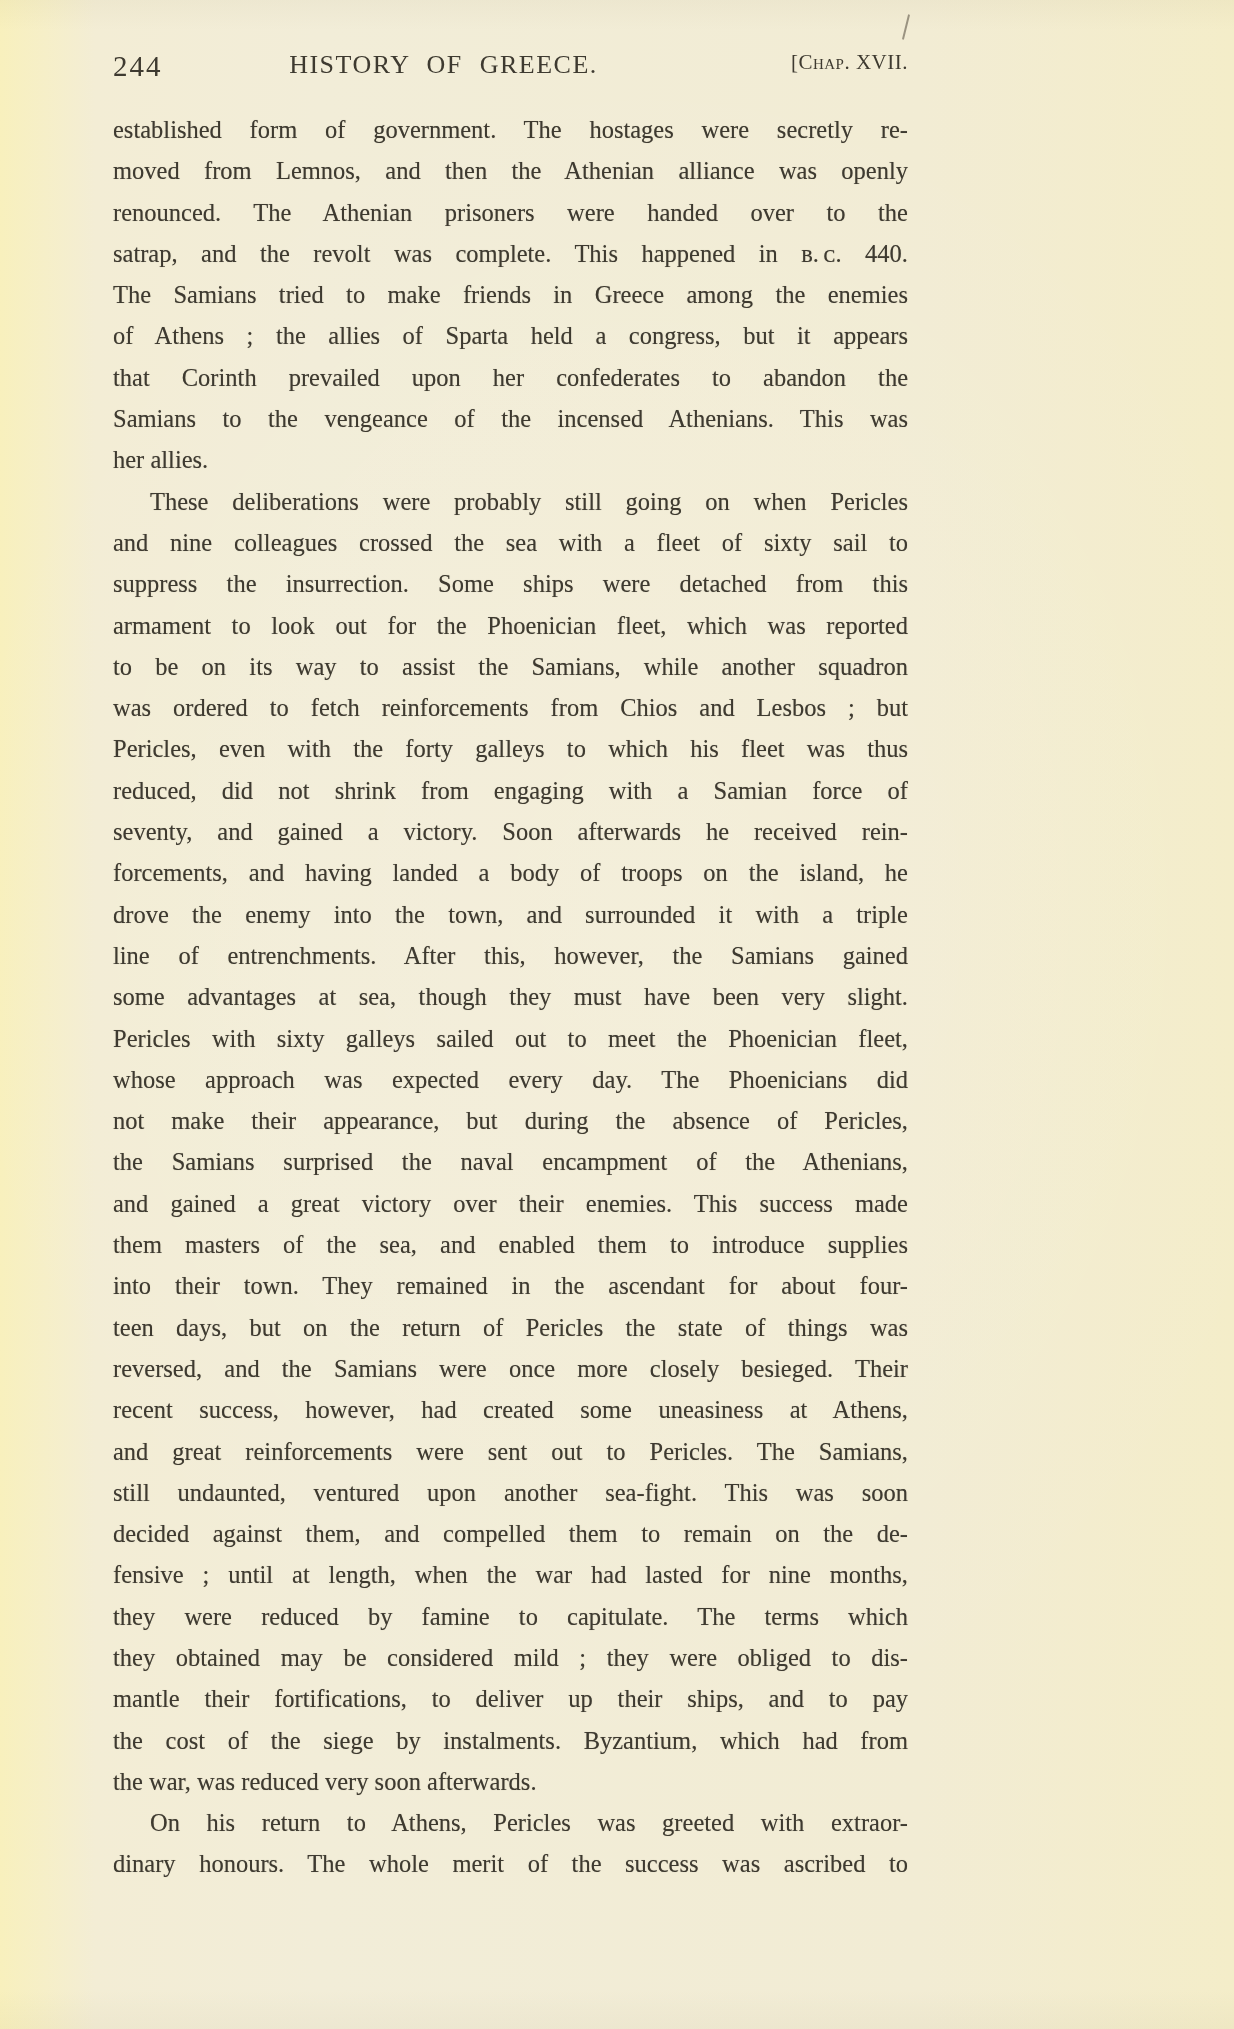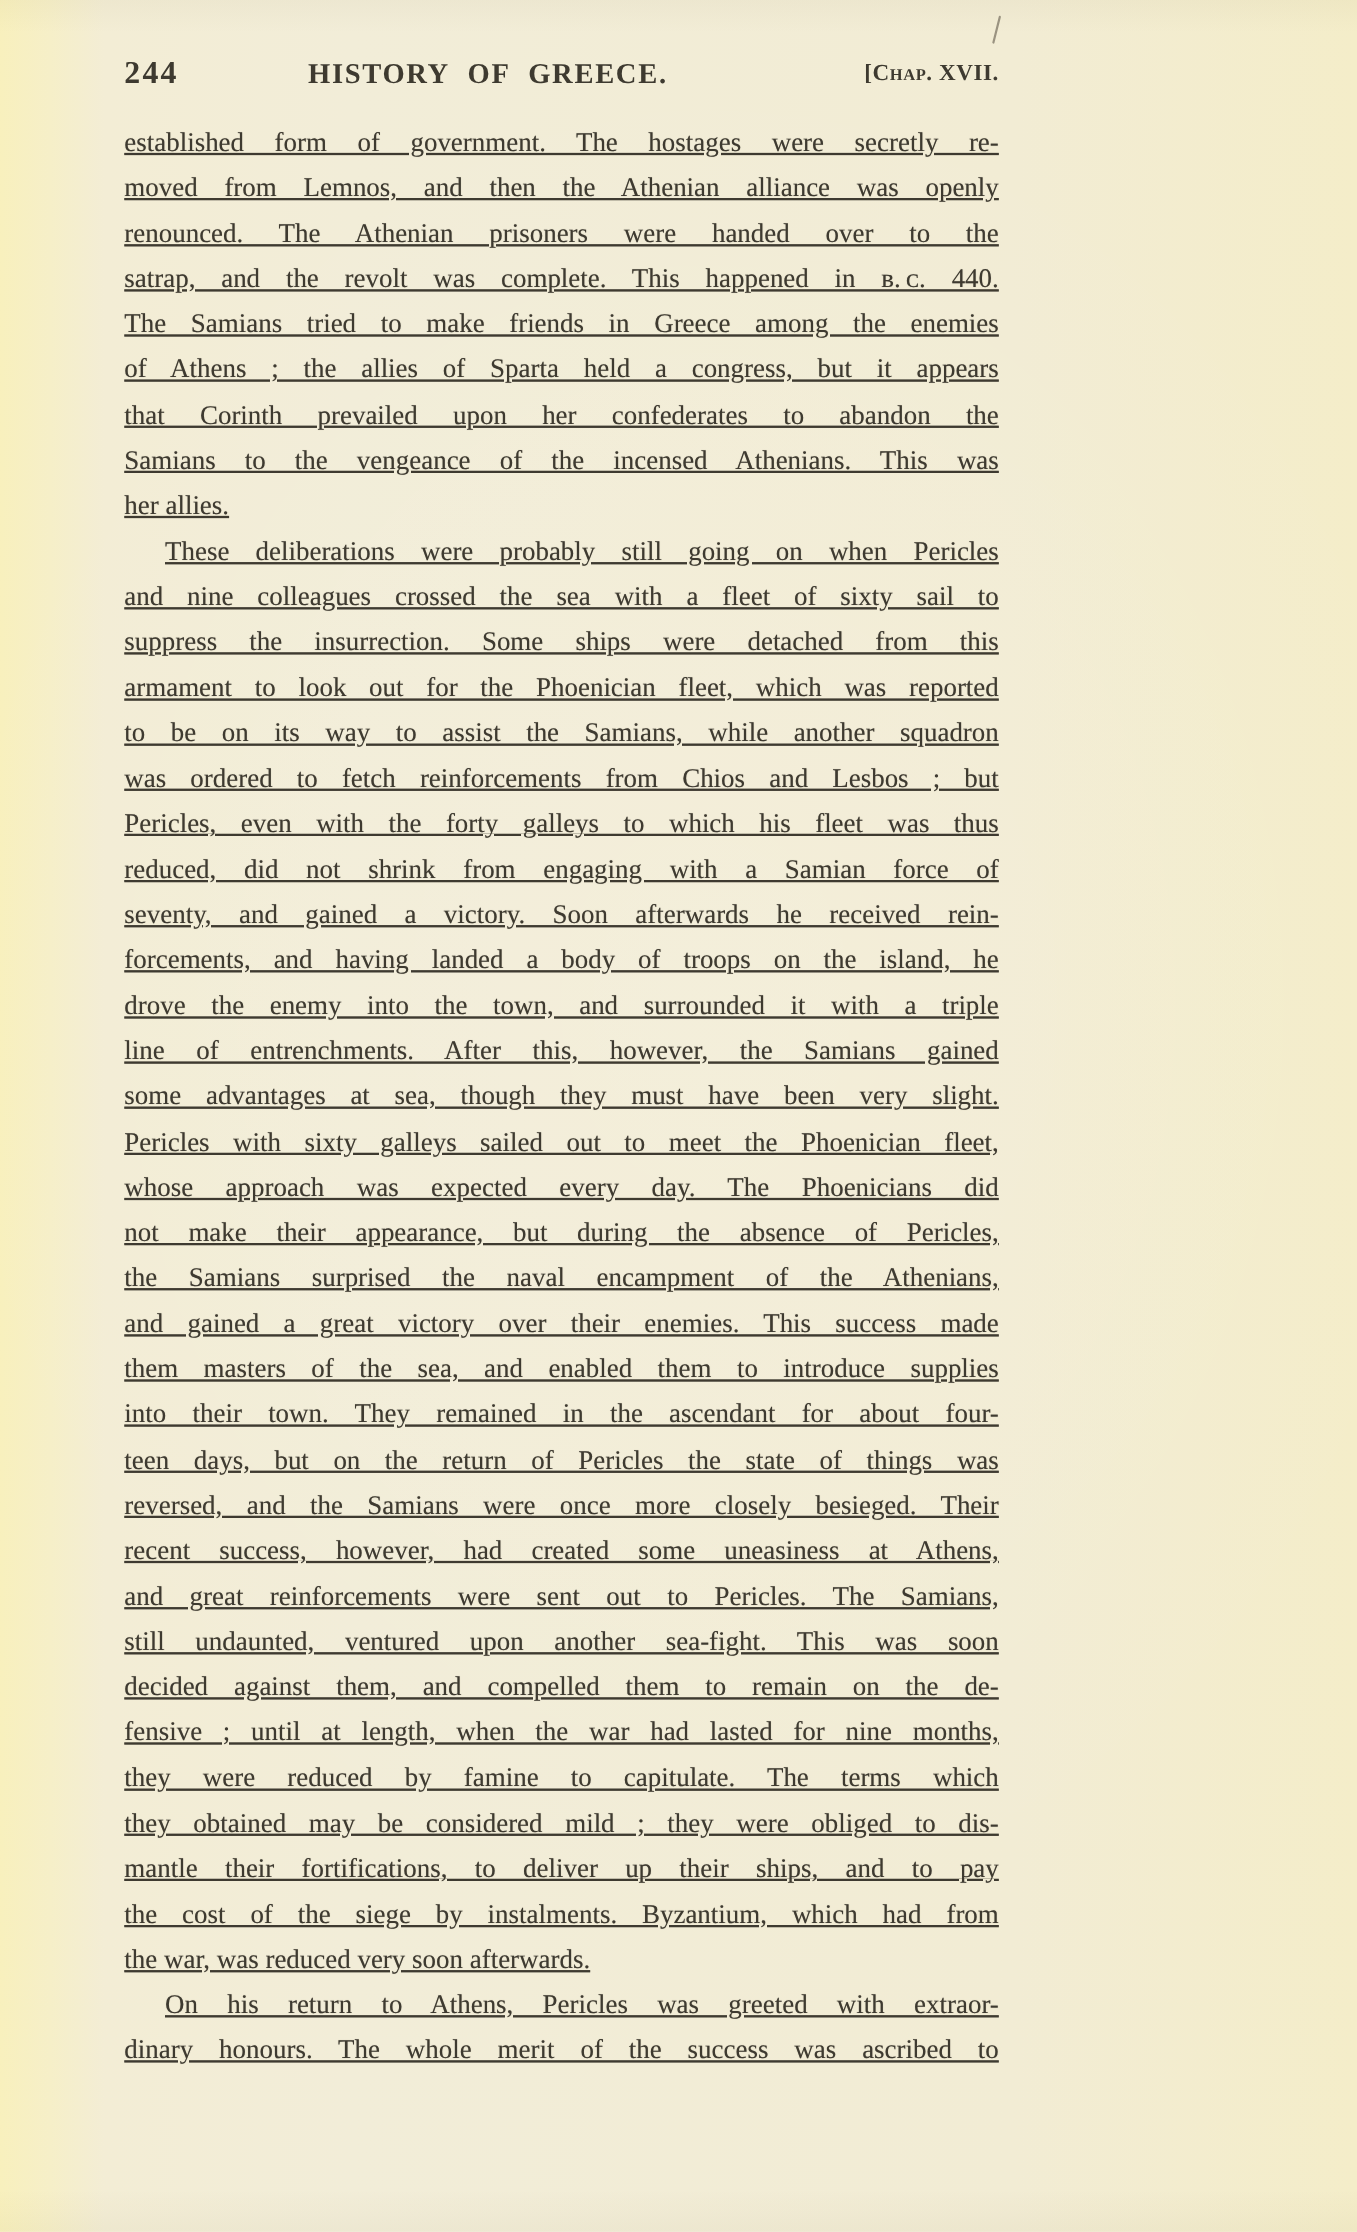--- a/index.html
+++ b/index.html
@@ -14,39 +14,39 @@
       linear-gradient(90deg, #f8f0bd 0px, #f6efc8 45px, #f3edd5 95px, #f2edd8 320px, #f2ecd4 920px, #f4edc9 1234px);
   }
   .vignette {
     position: absolute; inset: 0; pointer-events: none;
     background:
       radial-gradient(ellipse 120% 100% at 50% 50%, rgba(0,0,0,0) 72%, rgba(120,105,60,0.10) 100%),
       linear-gradient(180deg, rgba(140,125,80,0.05) 0px, rgba(0,0,0,0) 30px, rgba(0,0,0,0) 1990px, rgba(140,125,80,0.05) 2029px);
   }
   .page-header {
     position: absolute; left: 113px; top: 50px; width: 795px;
-    display: flex; align-items: center; font-weight: bold;
+    display: flex; align-items: flex-start;
   }
   .page-number {
     width: 130px; font-size: 29px; letter-spacing: 2px;
   }
   .running-title {
     flex: 1; text-align: center; position: relative; left: -32px;
     font-size: 26px; letter-spacing: 1.5px; word-spacing: 9px;
   }
   .chapter-label {
     width: 200px; text-align: right;
     font-variant: small-caps; font-size: 21px; letter-spacing: 0.5px;
   }
   .text-block {
     position: absolute; left: 113px; top: 109px; width: 795px;
     font-size: 24.5px; line-height: 41.3px;
     text-shadow: 0 0 0.7px rgba(62,58,48,0.45);
   }
-  .para { margin: 0; text-decoration: underline; }
+  .para { margin: 0; }
   .line {
     height: 41.3px;
     text-align: justify;
     -moz-text-align-last: justify;
     text-align-last: justify;
     white-space: normal;
   }
   .line.last {
     -moz-text-align-last: left;
     text-align-last: left;

